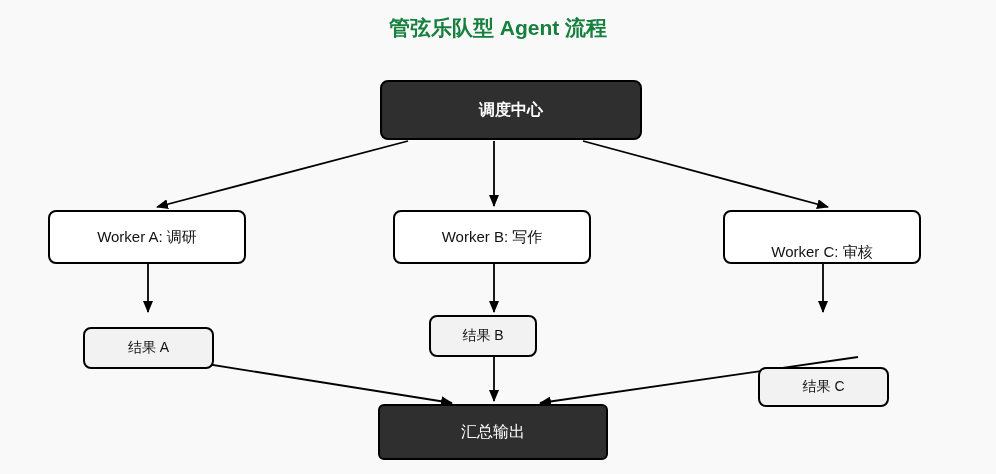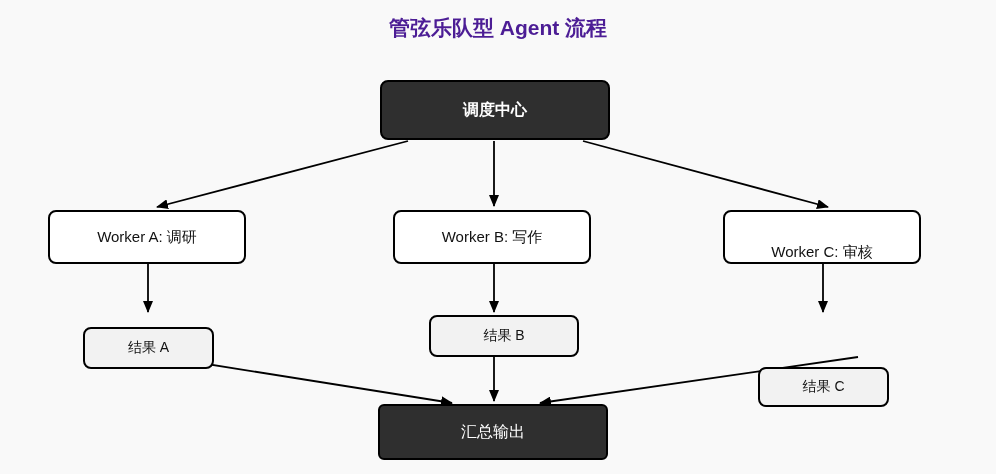--- a/index.html
+++ b/index.html
@@ -16,21 +16,21 @@
   }
   .title {
     position: absolute;
     top: 14px;
     left: 0;
     width: 100%;
     margin: 0;
     text-align: center;
     font-size: 21px;
     font-weight: bold;
-    color: #4c1d95;
+    color: #15803d;
   }
   svg.edges {
     position: absolute;
     inset: 0;
     width: 996px;
     height: 474px;
     pointer-events: none;
   }
   svg.edges line {
     stroke: var(--arrow, #000);
@@ -79,41 +79,41 @@
     <line x1="494" y1="141" x2="494" y2="206" marker-end="url(#arrowhead)"></line>
     <line x1="583" y1="141" x2="828" y2="207" marker-end="url(#arrowhead)"></line>
     <line x1="148" y1="264" x2="148" y2="312" marker-end="url(#arrowhead)"></line>
     <line x1="494" y1="264" x2="494" y2="312" marker-end="url(#arrowhead)"></line>
     <line x1="823" y1="264" x2="823" y2="312" marker-end="url(#arrowhead)"></line>
     <line x1="163" y1="357" x2="452" y2="403" marker-end="url(#arrowhead)"></line>
     <line x1="494" y1="357" x2="494" y2="401" marker-end="url(#arrowhead)"></line>
     <line x1="858" y1="357" x2="540" y2="403" marker-end="url(#arrowhead)"></line>
   </svg>
 
-  <div class="node dark dispatcher" style="left:380px; top:80px; width:230px; height:60px;">
+  <div class="node dark dispatcher" style="left:380px; top:80px; width:262px; height:60px;">
     <span>调度中心</span>
   </div>
 
   <div class="node worker" style="left:393px; top:210px; width:198px; height:54px;">
     <span>Worker B: 写作</span>
   </div>
 
   <div class="node worker" style="left:48px; top:210px; width:198px; height:54px;">
     <span>Worker A: 调研</span>
   </div>
 
   <div class="node worker" style="left:723px; top:210px; width:198px; height:54px;align-items:flex-end;">
     <span>Worker C: 审核</span>
   </div>
 
   <div class="node result" style="left:83px; top:315px; width:131px; height:42px;margin-top:12px;">
     <span>结果 A</span>
   </div>
 
-  <div class="node result" style="left:429px; top:315px; width:150px; height:42px;align-items:center;">
+  <div class="node result" style="left:429px; top:315px; width:108px; height:42px;align-items:center;">
     <span>结果 B</span>
   </div>
 
   <div class="node result" style="left:758px; top:324px; width:131px; height:40px;margin-top:43px;">
     <span>结果 C</span>
   </div>
 
   <div class="node dark sink" style="left:378px; top:404px; width:230px; height:56px;border-radius:6px;">
     <span>汇总输出</span>
   </div>

